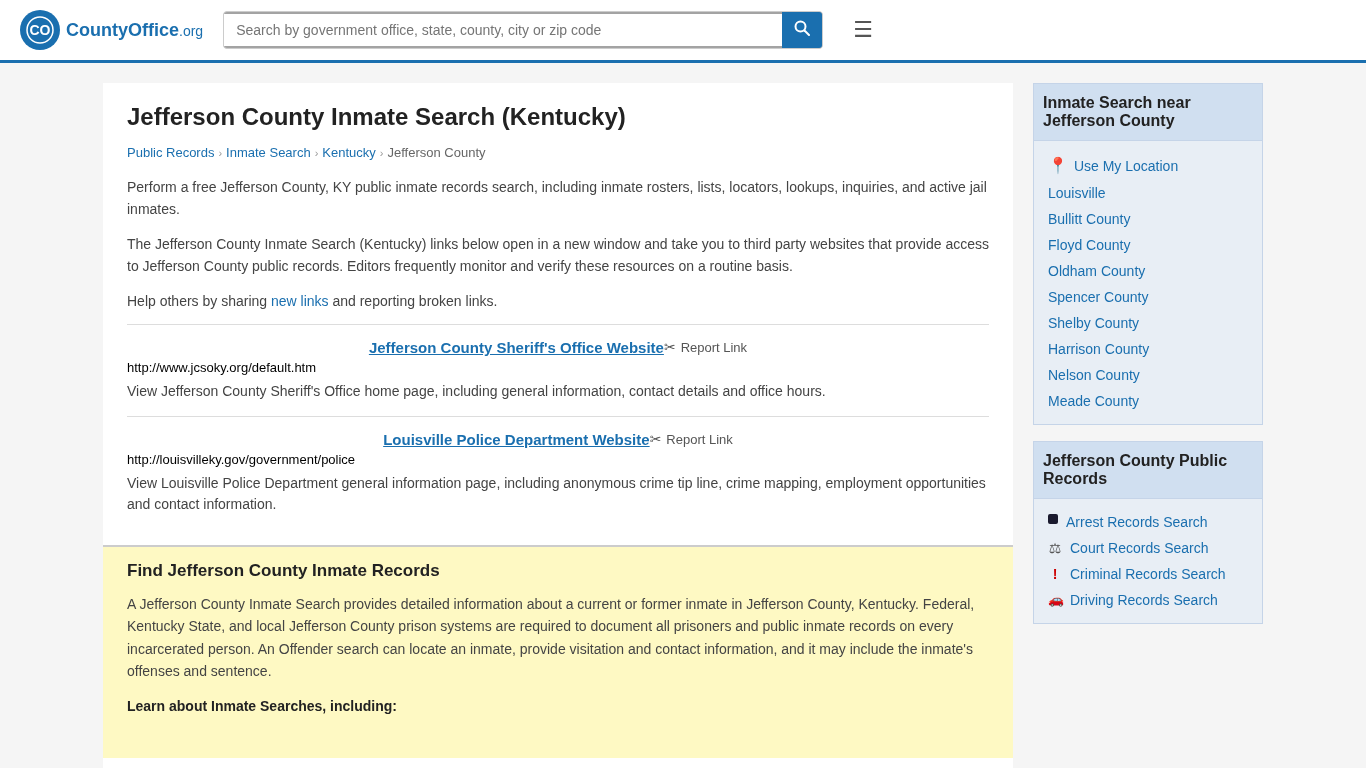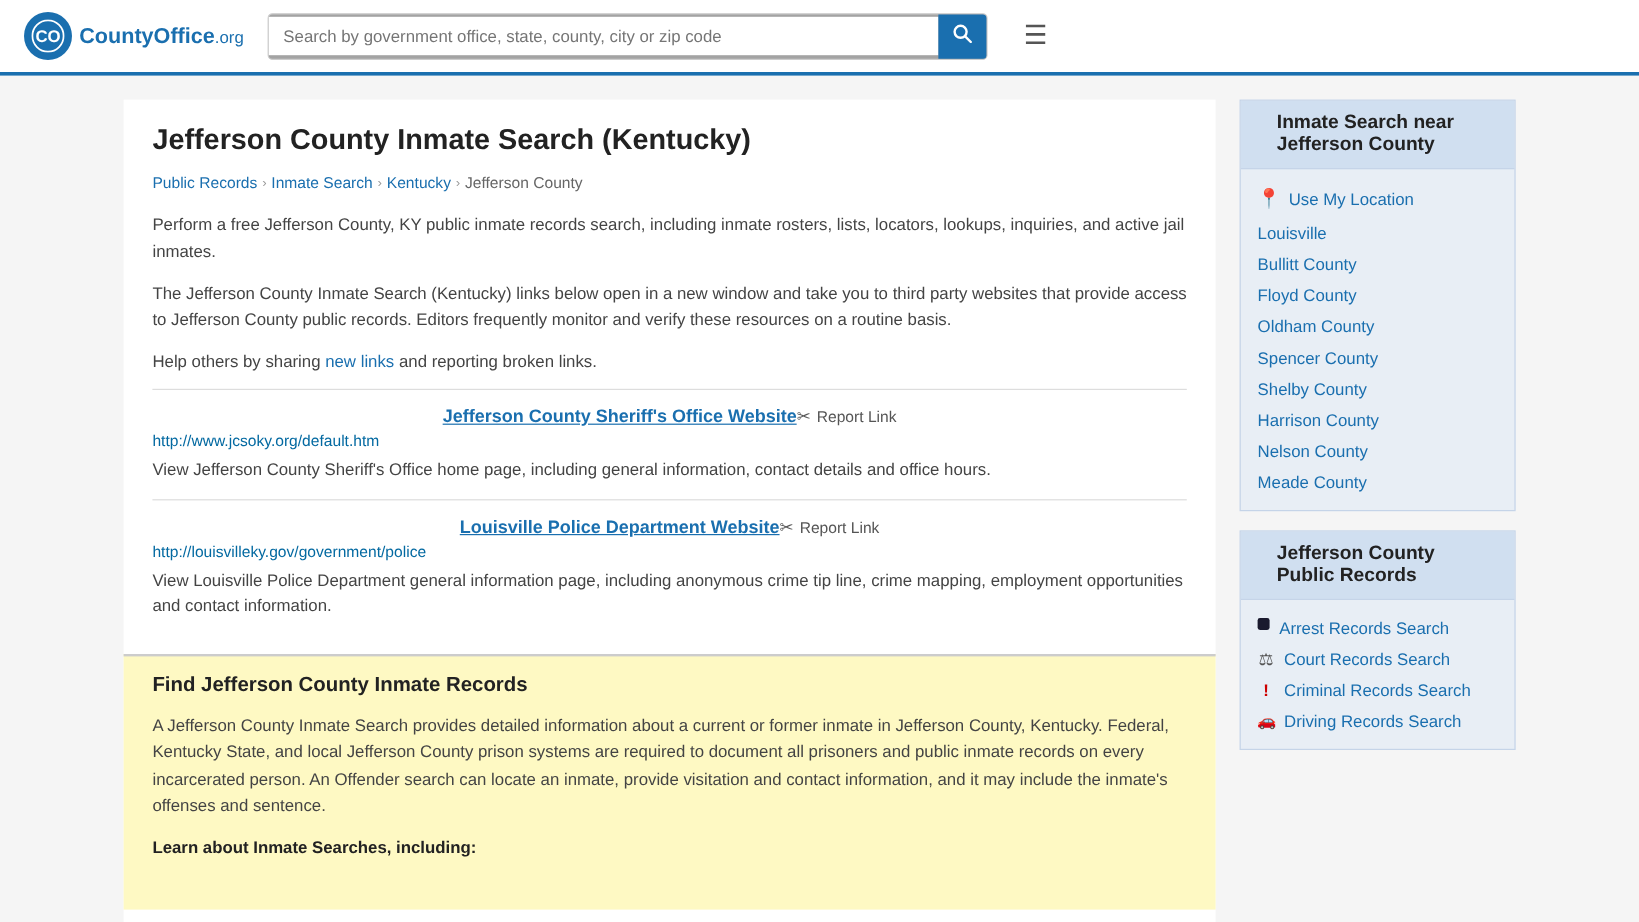--- a/index.html
+++ b/index.html
@@ -133,21 +133,21 @@
     }
     .report-link {
       display: flex;
       align-items: center;
       gap: 5px;
       color: #555;
       font-size: 13px;
       cursor: pointer;
     }
     .report-icon { font-size: 14px; }
-    .link-url { color: #0369a1; font-size: 13px; margin-bottom: 6px; }
+    .link-url { color: #000000; font-size: 13px; margin-bottom: 6px; }
     .link-desc { font-size: 14px; color: #444; line-height: 1.5; }
 
     
     .find-section {
       background: #fef9c3;
       border-top: 2px solid #ccc;
       margin: 16px -24px 0;
       padding: 14px 24px 29px;
     }
     .find-section h2 {
@@ -169,21 +169,21 @@
     }
 
     
     .sidebar-box {
       background: #e8eef5;
       border: 1px solid #c5d4e8;
       margin-bottom: 16px;
     }
     .sidebar-box-header {
       background: #d0dff0;
-      padding: 10px 30px;
+      padding: 10px 9px;
       font-size: 16px;
       font-weight: bold;
       color: #222;
       border-bottom: 1px solid #c5d4e8;
     }
     .sidebar-box-body {
       padding: 10px 14px;
     }
     .sidebar-link {
       display: flex;

